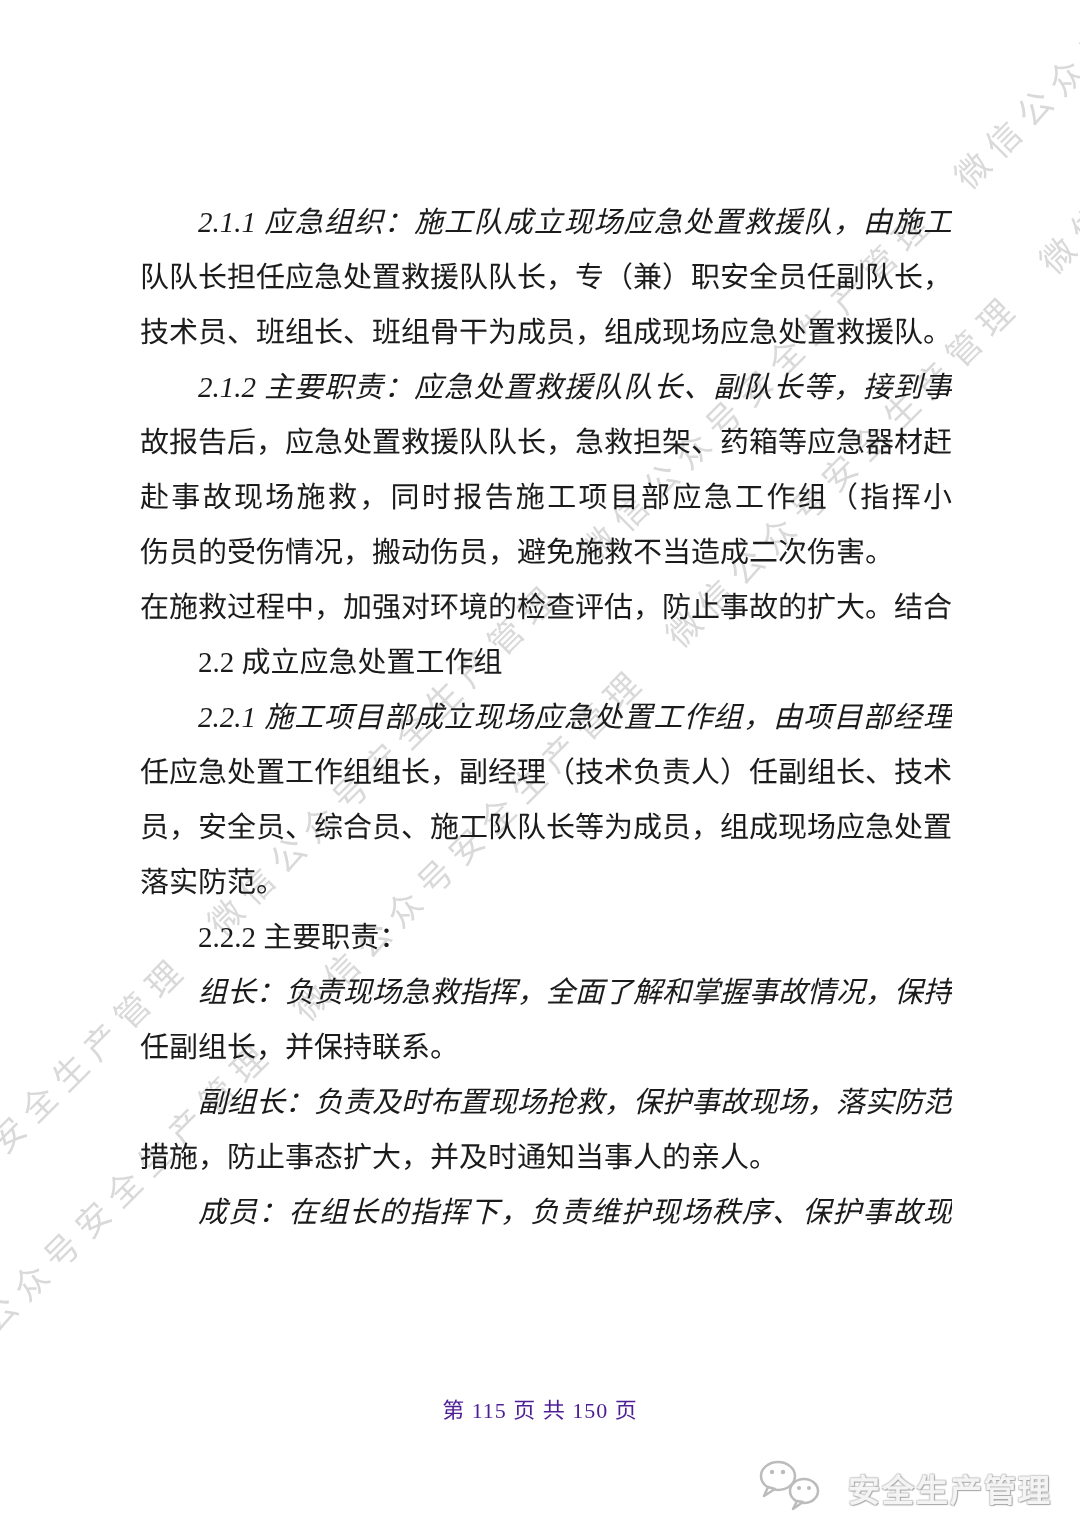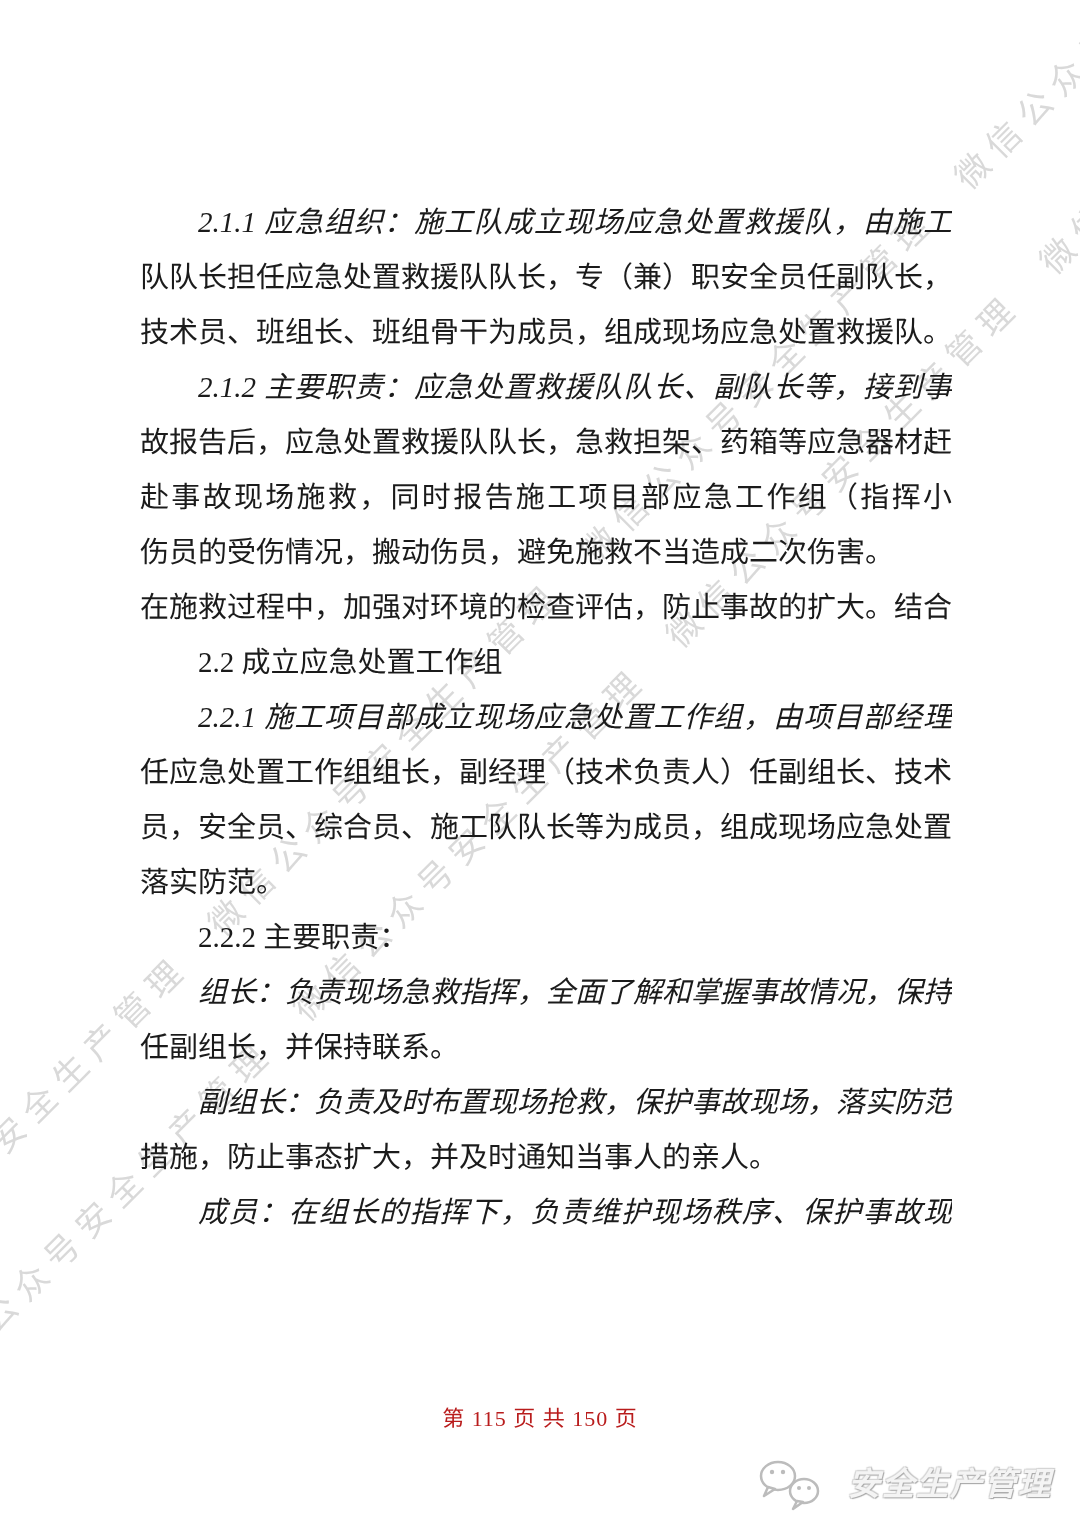--- a/index.html
+++ b/index.html
@@ -64,31 +64,30 @@
     font-style: italic;
   }
   
   .page-number {
     position: absolute;
     top: 1392px;
     left: 0;
     width: 100%;
     text-align: center;
     font-size: 22px;
-    color: #b91c1c;
+    color: #4c1d95;
     letter-spacing: 1px;
-    margin-top: 8px;
   }
   .brand {
     position: absolute;
     top: 1458px;
     right: 28px;
     display: flex;
+    align-items: center;
     gap: 20px;
-    font-style: italic;
   }
   .brand-icon {
     width: 72px;
     height: 60px;
     flex: 0 0 auto;
   }
   .brand-label {
     font-size: 32px;
     font-weight: bold;
     font-family: "Liberation Sans", "DejaVu Sans", sans-serif;

